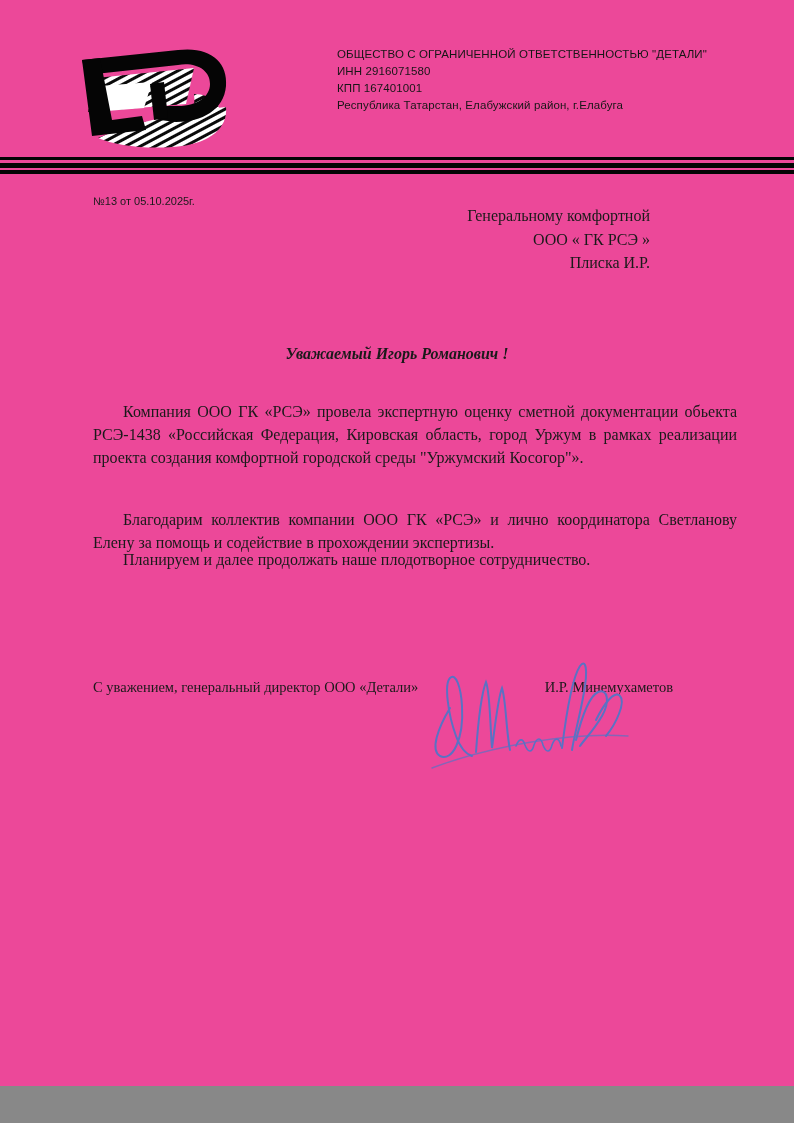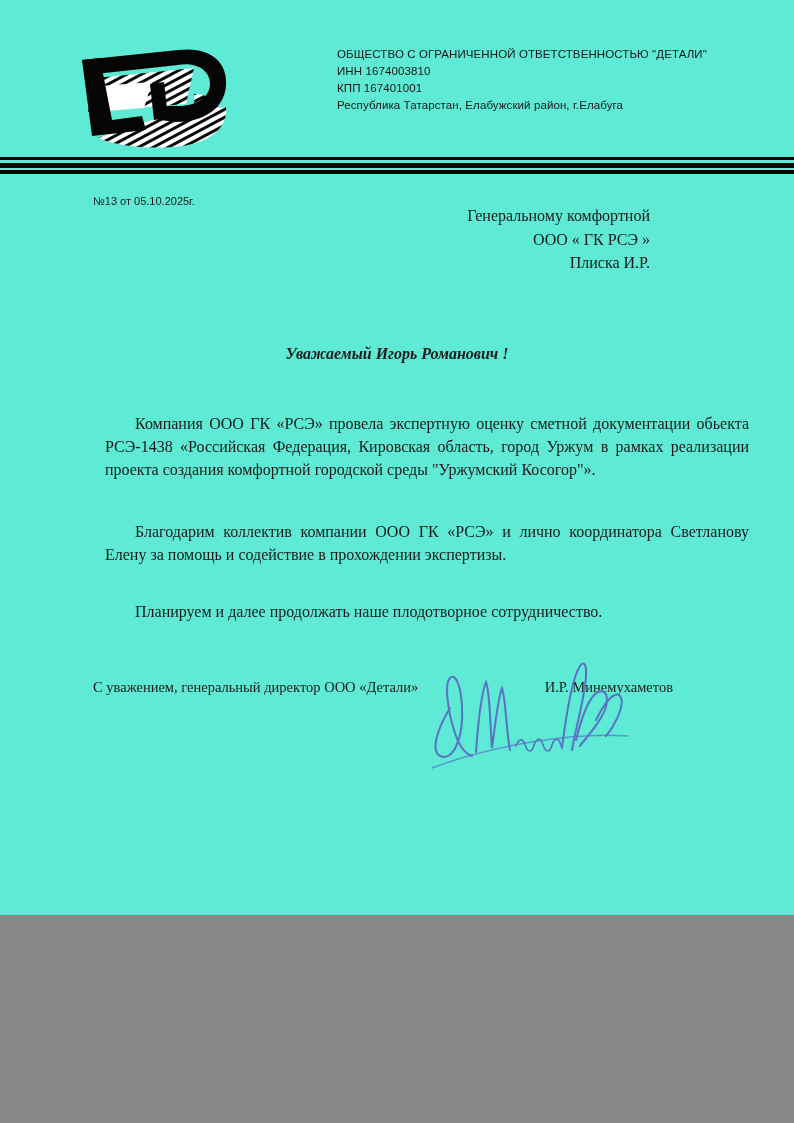--- a/index.html
+++ b/index.html
@@ -1,20 +1,20 @@
 <!DOCTYPE html>
 <html lang="ru"><head>
 <meta charset="utf-8">
 <style>
   html,body{margin:0;padding:0;background:#888;}
   .page{
     position:relative;
-    width:794px;height:915px;
+    width:794px;height:1086px;
     margin:0 auto;
-    background:#5eead4;
+    background:#ec4899;
     overflow:hidden;
     font-family:"Liberation Serif", serif;
     color:#1a1a1a;
   }
   
   .logo{position:absolute;left:76px;top:44px;width:160px;height:108px;}
   .company-info{
     position:absolute;left:337px;top:46px;
     font-family:"Liberation Sans", sans-serif;
     font-size:11.5px;line-height:17px;color:#161616;
@@ -39,27 +39,27 @@
   }
   .bold{font-weight:normal;}
   
   .salutation{
     position:absolute;left:0;top:345px;width:794px;
     text-align:center;font-weight:bold;font-size:16px;font-style:italic;
   }
   
   .body-p{
     position:absolute;left:93px;width:644px;
-    margin:12px;
+    margin:0;
     font-size:16px;line-height:23.2px;
     text-align:justify;text-indent:30px;
   }
   .p1{top:400px;}
   .p2{top:508px;}
-  .p3{top:588px;}
+  .p3{top:548px;}
   
   .signoff{
     position:absolute;left:93px;top:679px;width:580px;
     display:flex;justify-content:space-between;
     font-size:14.5px;
     align-items:center;
   }
   
   .signature{position:absolute;left:420px;top:644px;width:215px;height:140px;}
 </style>
@@ -86,21 +86,21 @@
 
     <path d="M6,16 L102,6 C134,2 152,18 150,42 C148,66 126,78 100,78 L84,76 L80,62 L102,62 C122,62 134,52 134,40 C134,26 120,18 102,21 L10,31 Z" fill="#050505"></path>
 
     <path d="M6,16 L24,14 L36,76 L66,72 L70,86 L16,92 Z" fill="#050505"></path>
 
     <polygon points="74,40 88,38 92,74 78,76" fill="#050505"></polygon>
   </svg>
 
   <div class="company-info">
     <div>ОБЩЕСТВО С ОГРАНИЧЕННОЙ ОТВЕТСТВЕННОСТЬЮ "ДЕТАЛИ"</div>
-    <div>ИНН 1674003810</div>
+    <div>ИНН 2916071580</div>
     <div>КПП 167401001</div>
     <div>Республика Татарстан, Елабужский район, г.Елабуга</div>
   </div>
 
   <div class="rule">
     <div class="bar b1"></div>
     <div class="bar b2"></div>
     <div class="bar b3"></div>
   </div>
 

